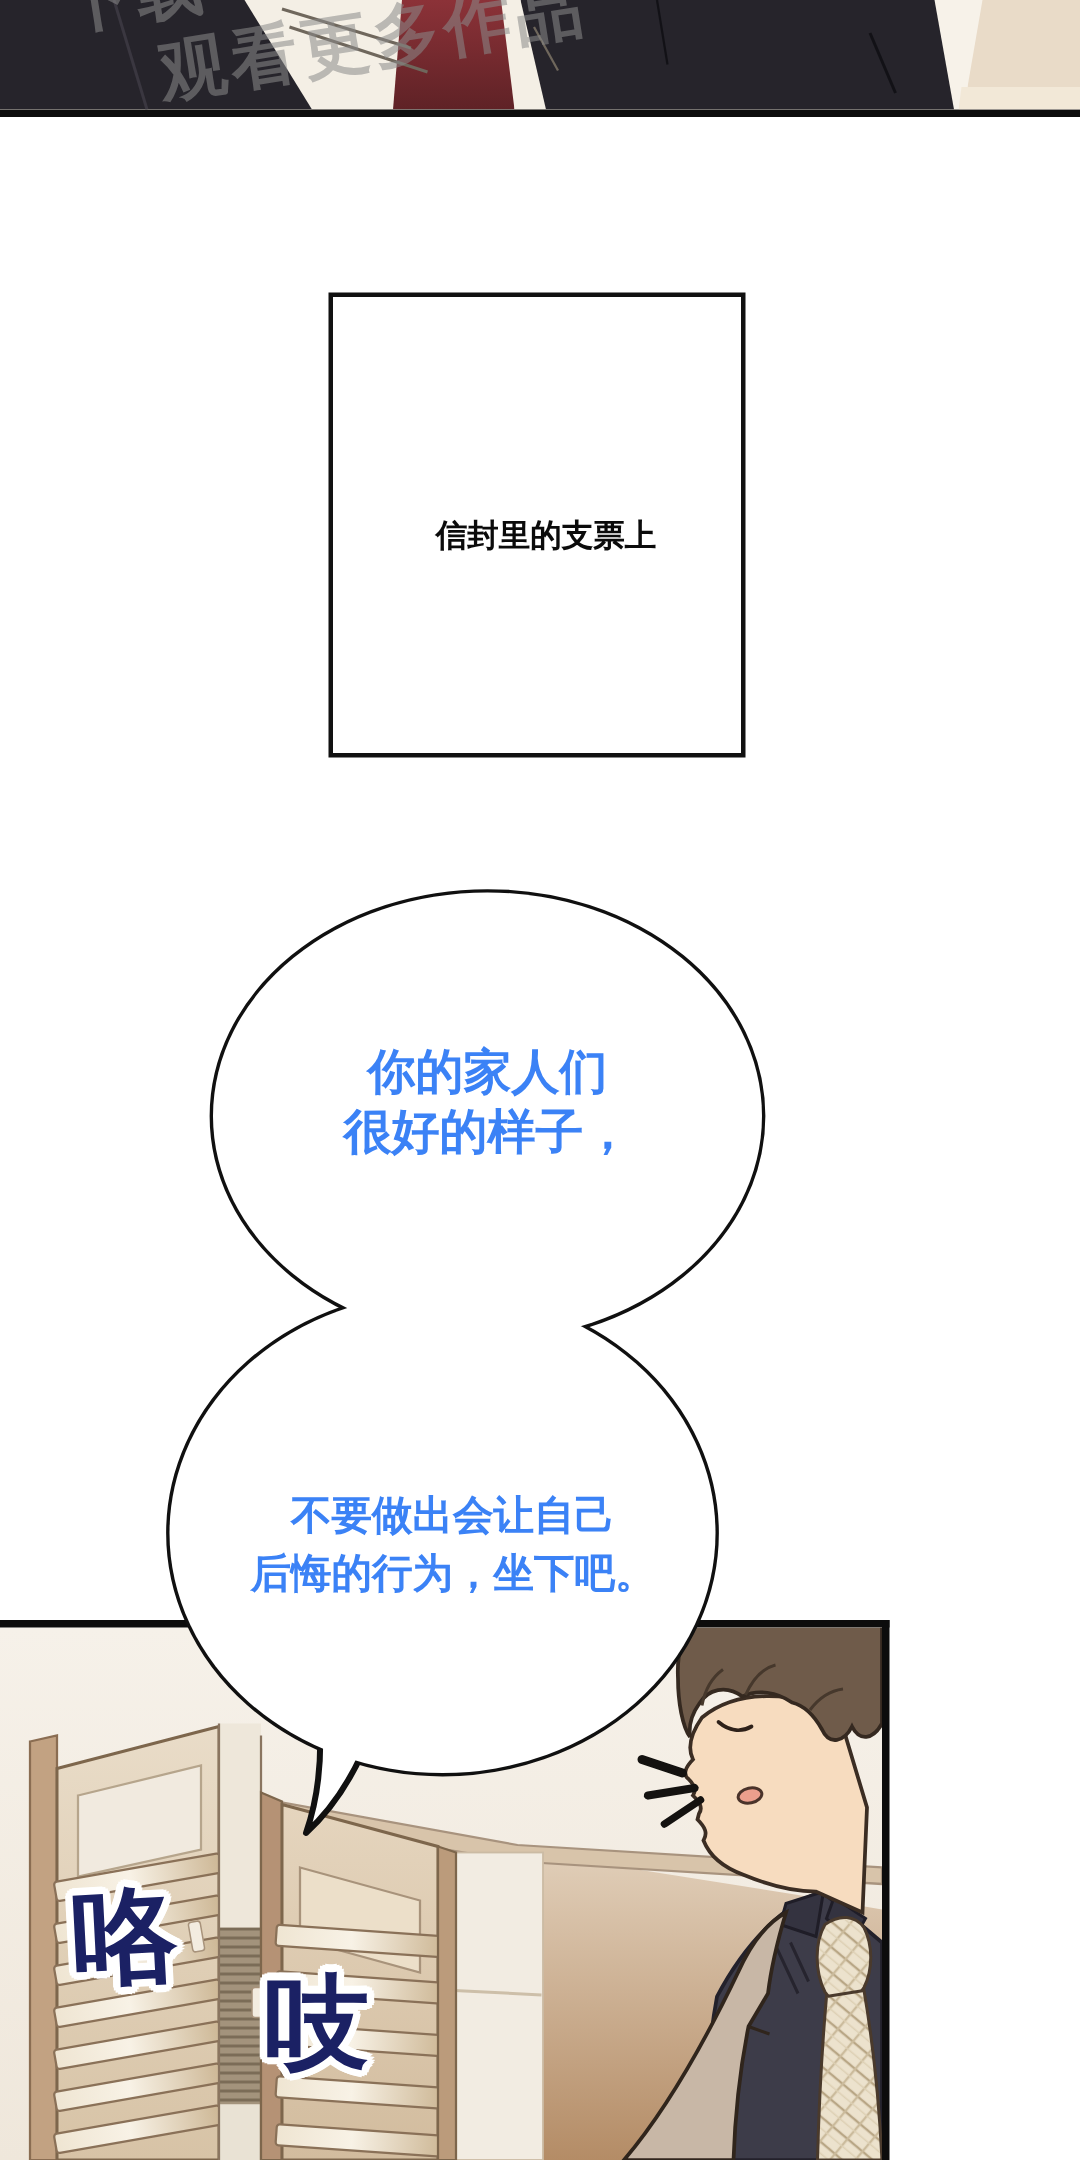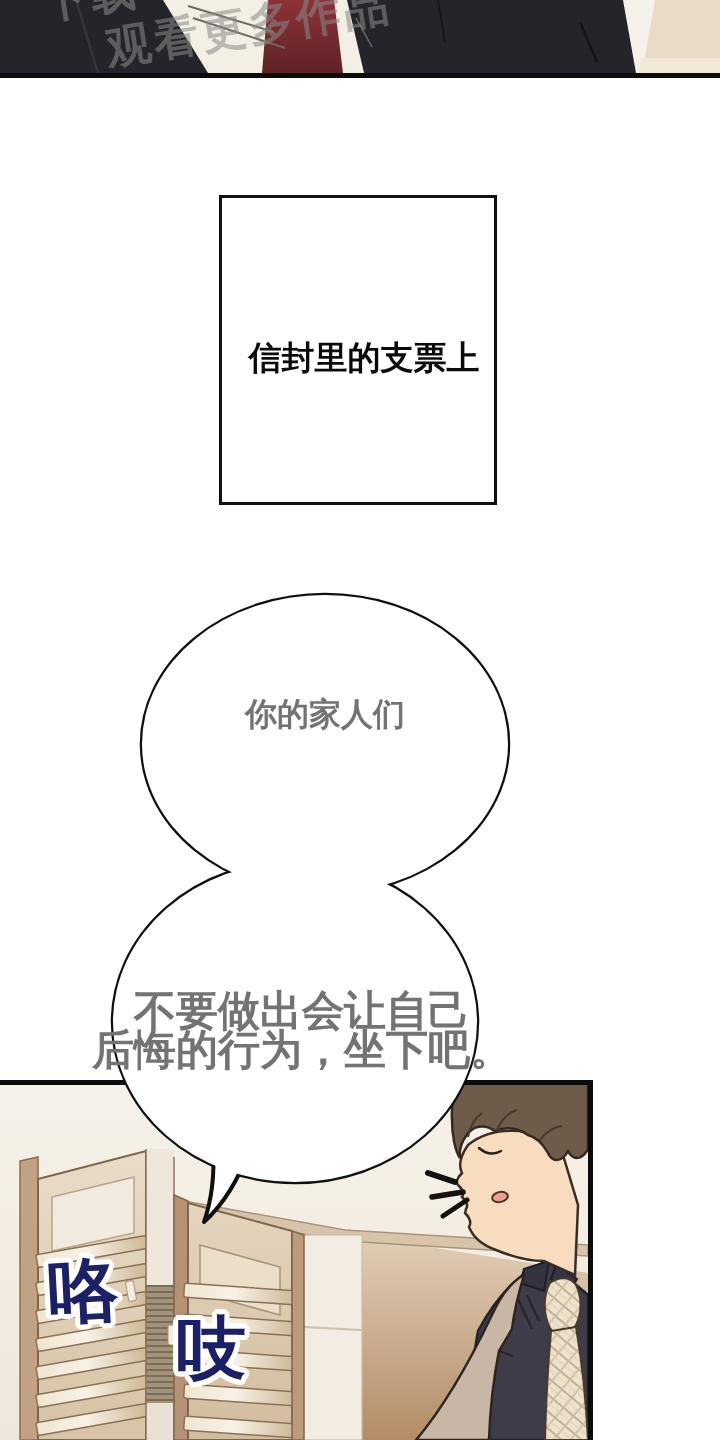--- a/index.html
+++ b/index.html
@@ -20,21 +20,21 @@
   .watermark{position:absolute;left:38px;top:-24px;transform:rotate(-9deg);transform-origin:0 0;
              font-size:45px;line-height:55px;font-weight:600;letter-spacing:3px;
              color:#8a8a8a;opacity:.55;white-space:nowrap;}
   .watermark .wm2{margin-left:56px;}
 
   
   .narration-box{position:absolute;left:219px;top:195px;width:278px;height:310px;
                  background:#ffffff;border:3px solid #111;box-sizing:border-box;
                  display:flex;flex-direction:column;justify-content:center;align-items:center;
                  padding-top:14px;}
-  .narration-box div{font-size:33px;line-height:39px;font-weight:700;color:#0b0b0b;
+  .narration-box div{font-size:21px;line-height:39px;font-weight:700;color:#0b0b0b;
                      white-space:nowrap;margin-left:12px;}
 
   
   .bottom-panel{position:absolute;left:0;top:1080px;width:593px;height:360px;
                 border-top:5px solid #0c0c0c;border-right:5px solid #0c0c0c;box-sizing:border-box;
                 background:linear-gradient(#f6f1e9,#efe7db);overflow:hidden;}
   .scene-svg{position:absolute;left:0;top:0;}
 
   
   .sfx{position:absolute;font-weight:800;font-size:70px;line-height:1;color:#1b2164;
@@ -42,23 +42,23 @@
          5px 0 0 #fff,4.6px 1.9px 0 #fff,3.5px 3.5px 0 #fff,1.9px 4.6px 0 #fff,
          0 5px 0 #fff,-1.9px 4.6px 0 #fff,-3.5px 3.5px 0 #fff,-4.6px 1.9px 0 #fff,
          -5px 0 0 #fff,-4.6px -1.9px 0 #fff,-3.5px -3.5px 0 #fff,-1.9px -4.6px 0 #fff,
          0 -5px 0 #fff,1.9px -4.6px 0 #fff,3.5px -3.5px 0 #fff,4.6px -1.9px 0 #fff;}
   .sfx-knock{left:48px;top:171px;transform:rotate(-3deg);}
   .sfx-creak{left:176px;top:229px;}
 
   
   .bubble-svg{position:absolute;left:0;top:0;pointer-events:none;}
   .bubble-text{position:absolute;transform:translateX(-50%);text-align:center;
-               font-weight:700;color:#737373;white-space:nowrap;}
+               font-weight:700;color:#3b82f6;white-space:nowrap;}
   .bubble-upper{left:325px;top:694px;font-size:32px;line-height:40px;}
-  .bubble-lower{left:302px;top:991px;font-size:42px;line-height:39px;}
+  .bubble-lower{left:302px;top:991px;font-size:27px;line-height:39px;}
 </style>
 </head>
 <body>
 
 <div class="page">
 
   <div class="top-panel">
     <div class="tp-shape wall-right"></div>
     <div class="tp-shape wall-beige"></div>
     <div class="tp-shape wall-beige2"></div>
@@ -191,19 +191,20 @@
   <svg class="bubble-svg" width="720" height="1440" viewBox="0 0 720 1440">
     <ellipse cx="325" cy="744" rx="183" ry="149" fill="#ffffff" stroke="#101010" stroke-width="4.5"></ellipse>
     <ellipse cx="295" cy="1022" rx="182" ry="160" fill="#ffffff" stroke="#101010" stroke-width="4.5"></ellipse>
     <path d="M213 1146 C215 1178 211 1202 204 1222 C226 1202 240 1176 250 1148 Z" fill="#ffffff" stroke="#101010" stroke-width="4" stroke-linejoin="round"></path>
     <ellipse cx="325" cy="744" rx="183" ry="149" fill="#ffffff"></ellipse>
     <ellipse cx="295" cy="1022" rx="182" ry="160" fill="#ffffff"></ellipse>
   </svg>
 
   <div class="bubble-text bubble-upper">
     <div>你的家人们</div>
+    <div>很好的样子，</div>
   </div>
   <div class="bubble-text bubble-lower">
     <div>不要做出会让自己</div>
     <div>后悔的行为，坐下吧。</div>
   </div>
 
 </div>
 
 </body></html>

